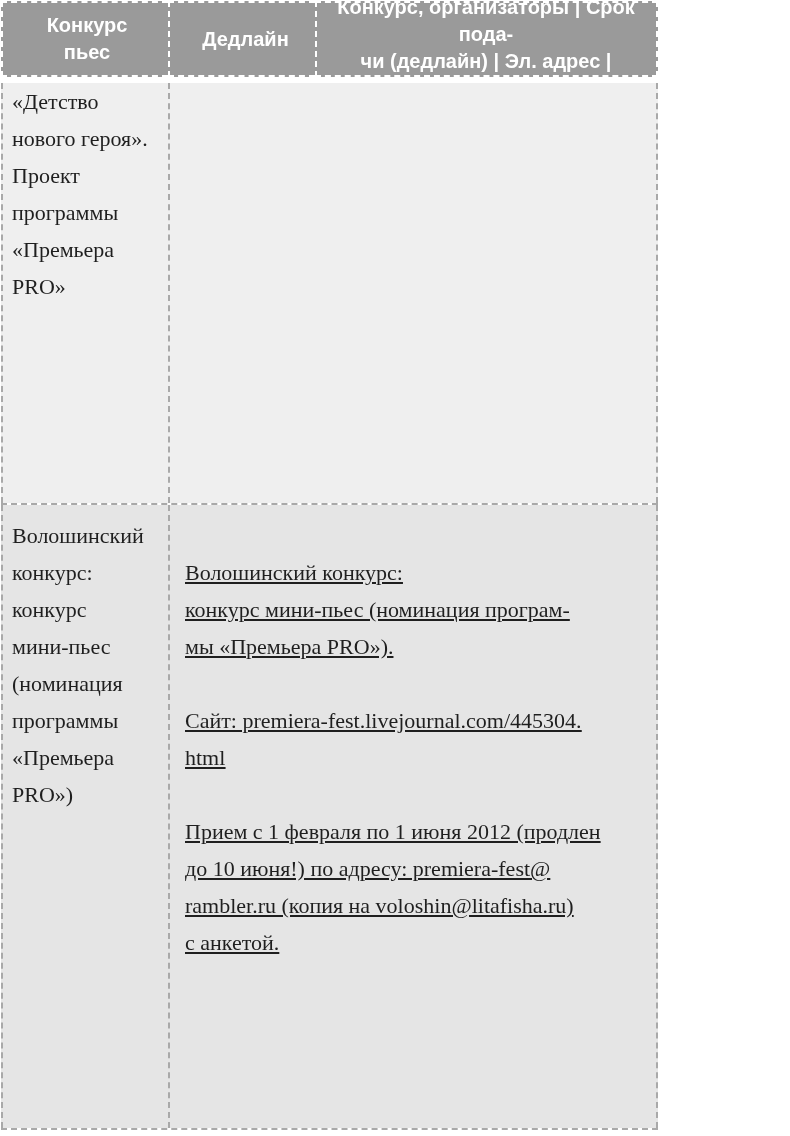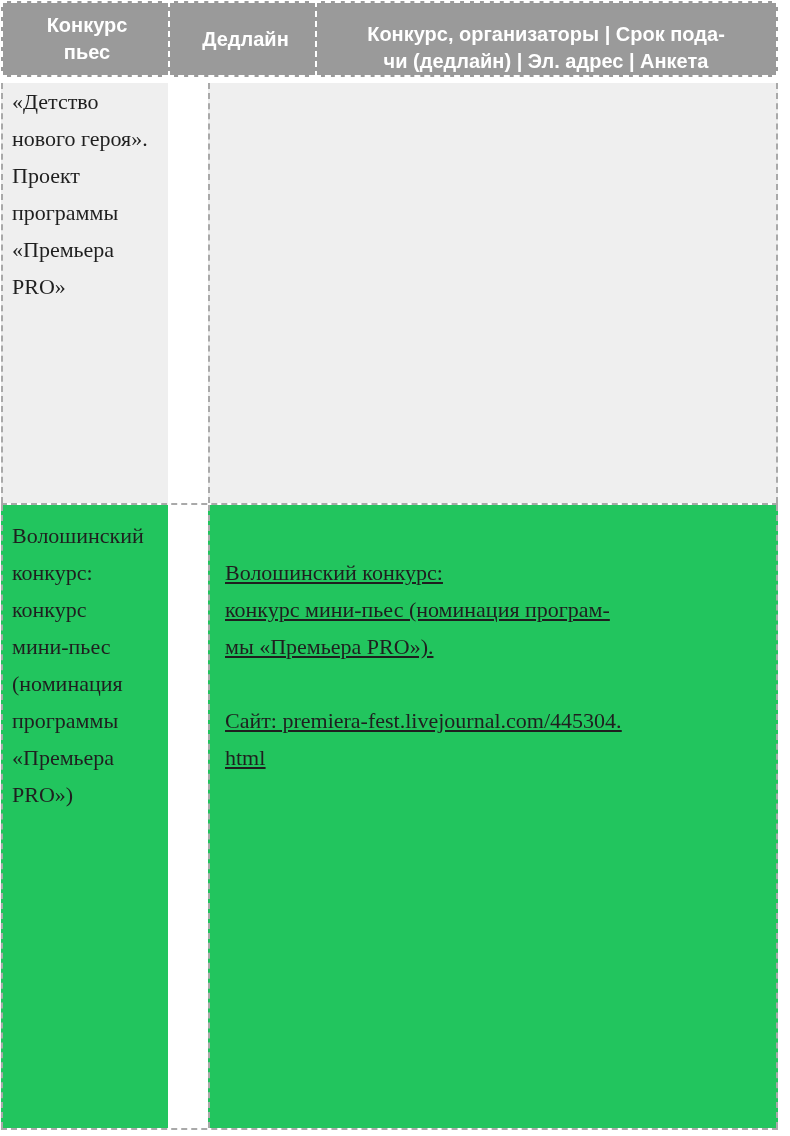--- a/index.html
+++ b/index.html
@@ -3,21 +3,21 @@
 <meta charset="utf-8">
 <style>
   * { margin: 0; padding: 0; box-sizing: border-box; }
   html, body {
     width: 790px; height: 1136px;
     background: #ffffff;
     overflow: hidden;
     font-family: "Liberation Serif", "DejaVu Serif", serif;
   }
   .table {
-    width: 777px;
+    width: 657px;
     margin: 1px 0 0 1px;
   }
   .row { display: flex; }
 
   
   .thead { height: 76px; }
   .hcell {
     background: #9a9a9a;
     border: 2px dashed #ffffff;
     border-right: none;
@@ -28,33 +28,33 @@
     line-height: 27px;
     display: flex;
     align-items: center;
     justify-content: center;
     text-align: center;
     white-space: pre-line;
   }
   .hcell:last-child { border-right: 2px dashed #ffffff; }
 
   
-  .brow { border-bottom: 2px dashed #a9a9a9; gap: 40px; }
+  .brow { border-bottom: 2px dashed #a9a9a9; }
   .cell {
     border-left: 2px dashed #a9a9a9;
     font-size: 22px;
     line-height: 37px;
     color: #1f1f1f;
     white-space: pre-line;
   }
   .cell:last-child { border-right: 2px dashed #a9a9a9; text-decoration: underline; }
 
   .row-1 { margin-top: 6px; }
   .row-1 .cell { background: #efefef; min-height: 420px; }
-  .row-2 .cell { background: #22c55e; min-height: 623px; }
+  .row-2 .cell { background: #e5e5e5; min-height: 623px; }
 
   .col-contest  { width: 167px; padding: 0 6px 0 9px; }
   .col-deadline { width: 147px; padding: 0 3px 0 9px; }
   .col-details  { flex: 1; padding: 18px 16px 0 15px; }
 
   .row-2 .col-contest,
   .row-2 .col-deadline,
   .row-2 .col-details { padding-top: 12px; }
 
   .details-link {
@@ -97,16 +97,20 @@
 (номинация
 программы
 «Премьера
 PRO»)</div>
     <div class="cell col-details">
       <div class="details-block">Волошинский конкурс:
 конкурс мини-пьес (номинация програм-
 мы «Премьера PRO»).</div>
       <a class="details-link">Сайт: premiera-fest.livejournal.com/445304.
 html</a>
+      <div class="details-block">Прием с 1 февраля по 1 июня 2012 (продлен
+до 10 июня!) по адресу: premiera-fest@
+rambler.ru (копия на voloshin@litafisha.ru)
+с анкетой.</div>
     </div>
   </div>
 
 </div>
 
 </body></html>

